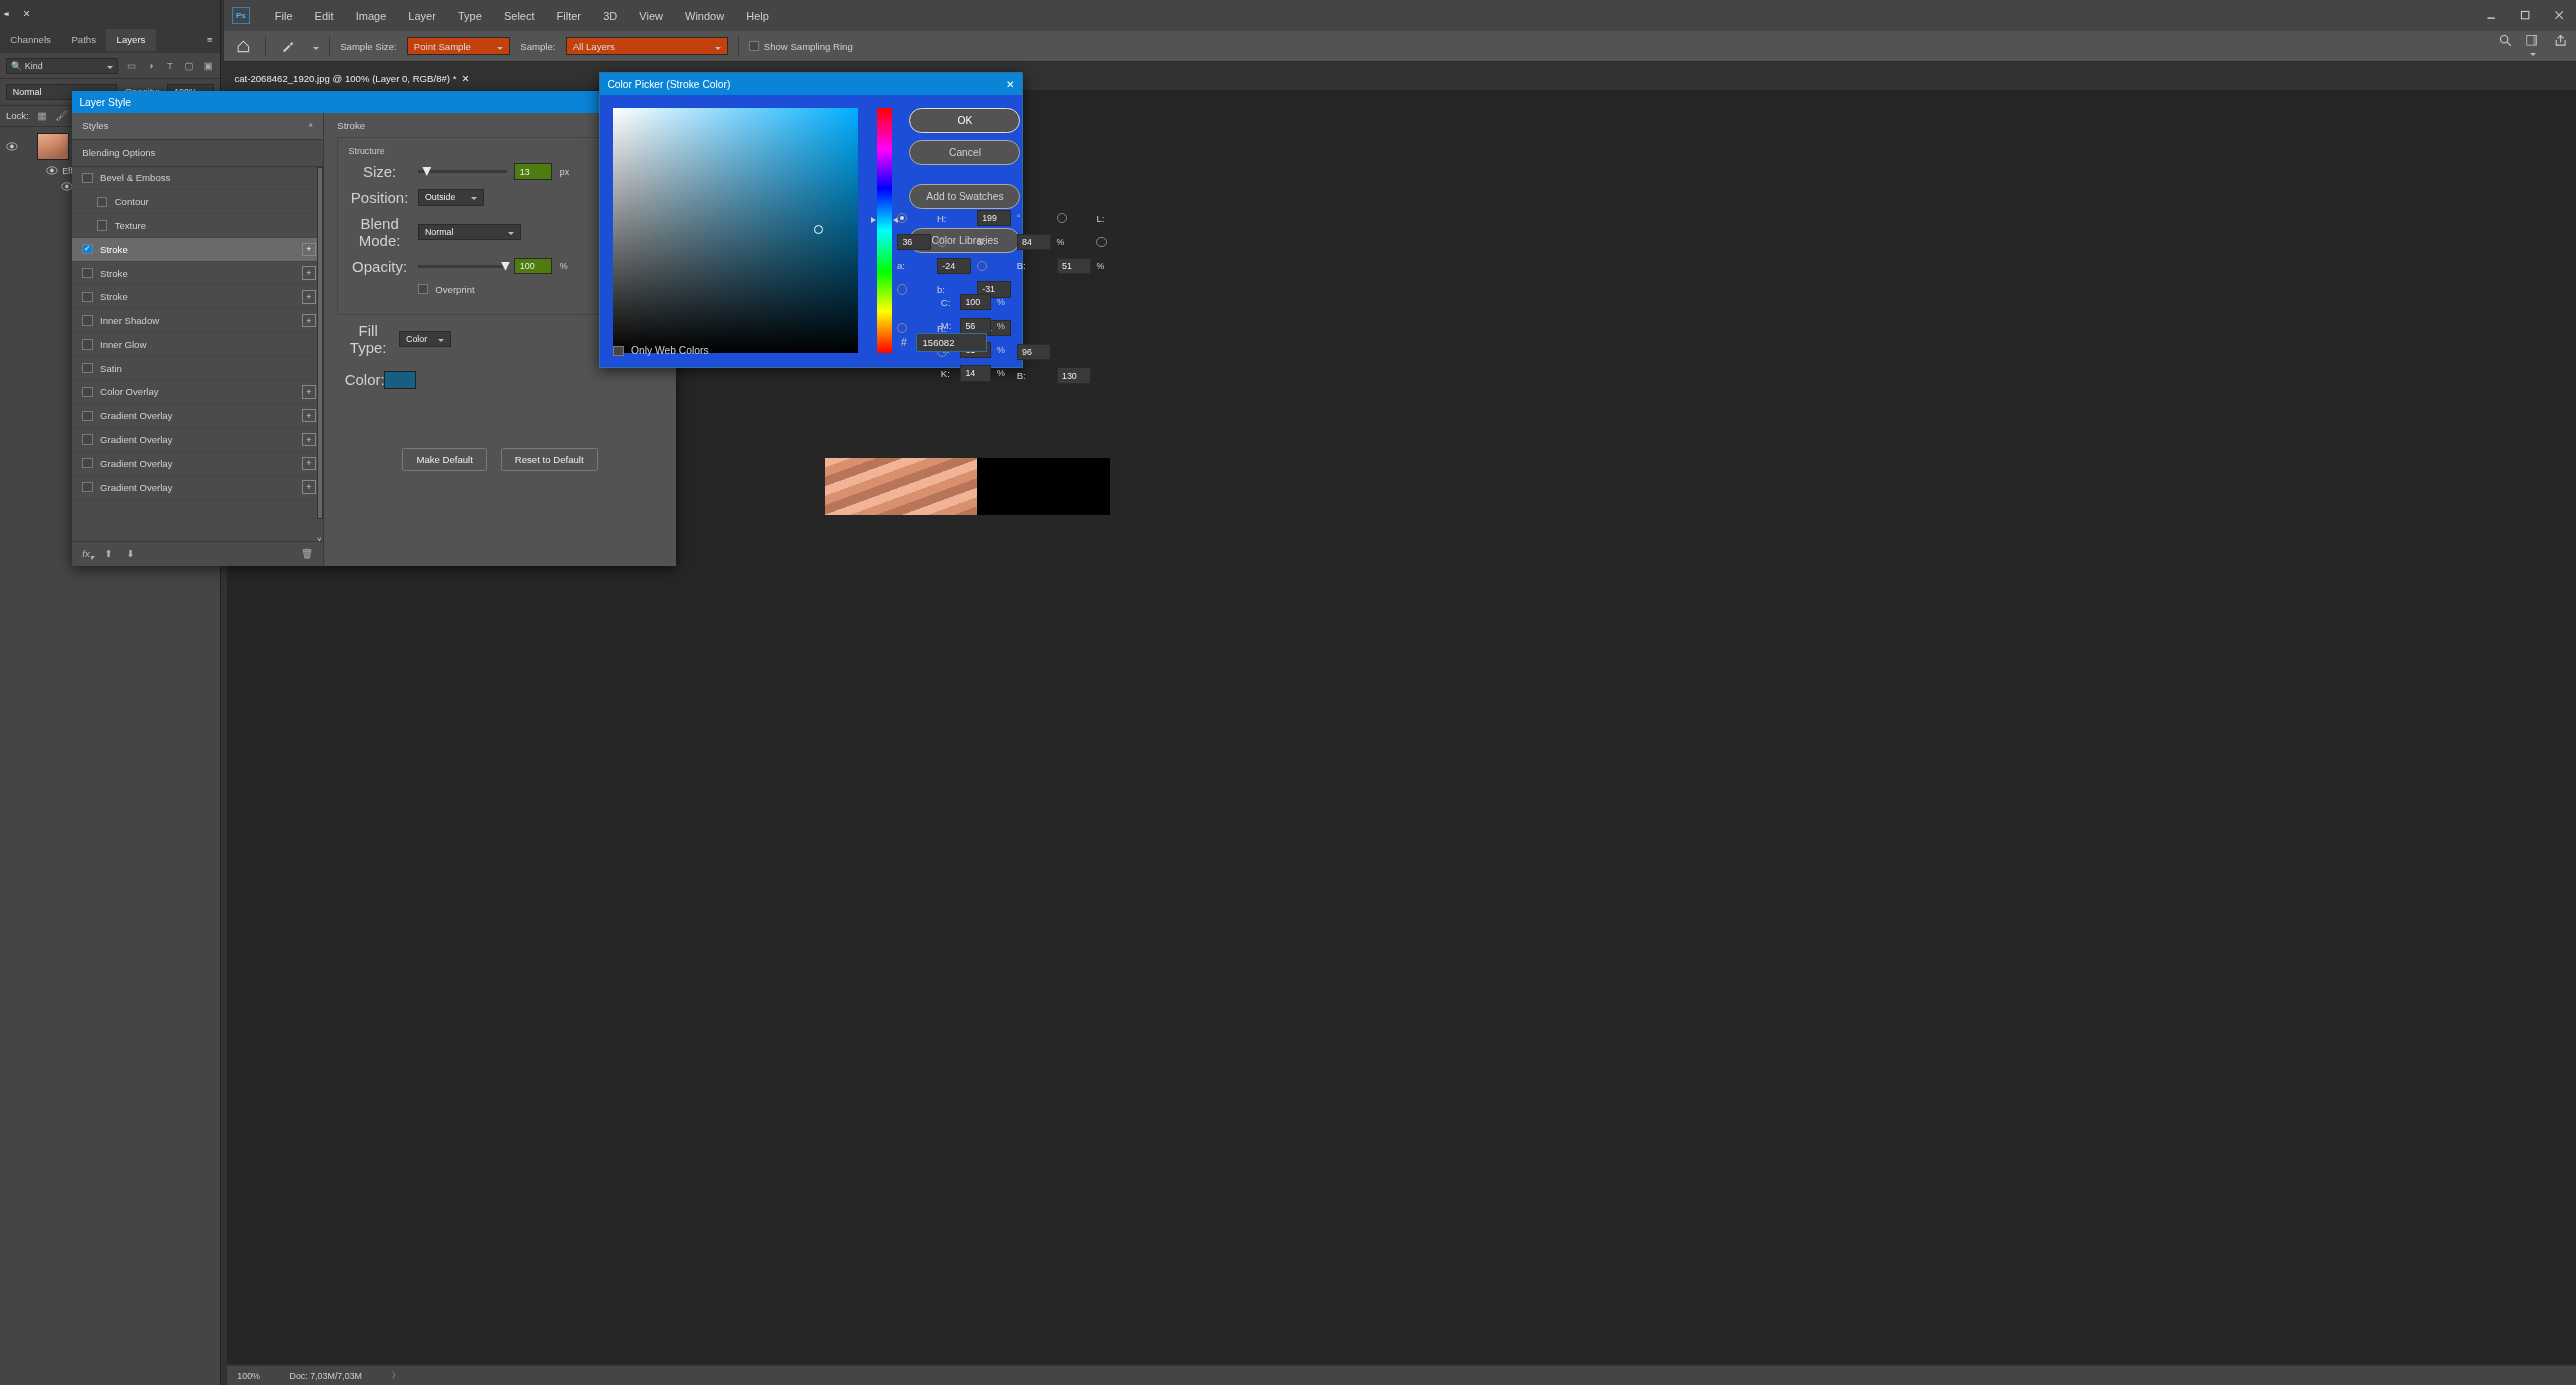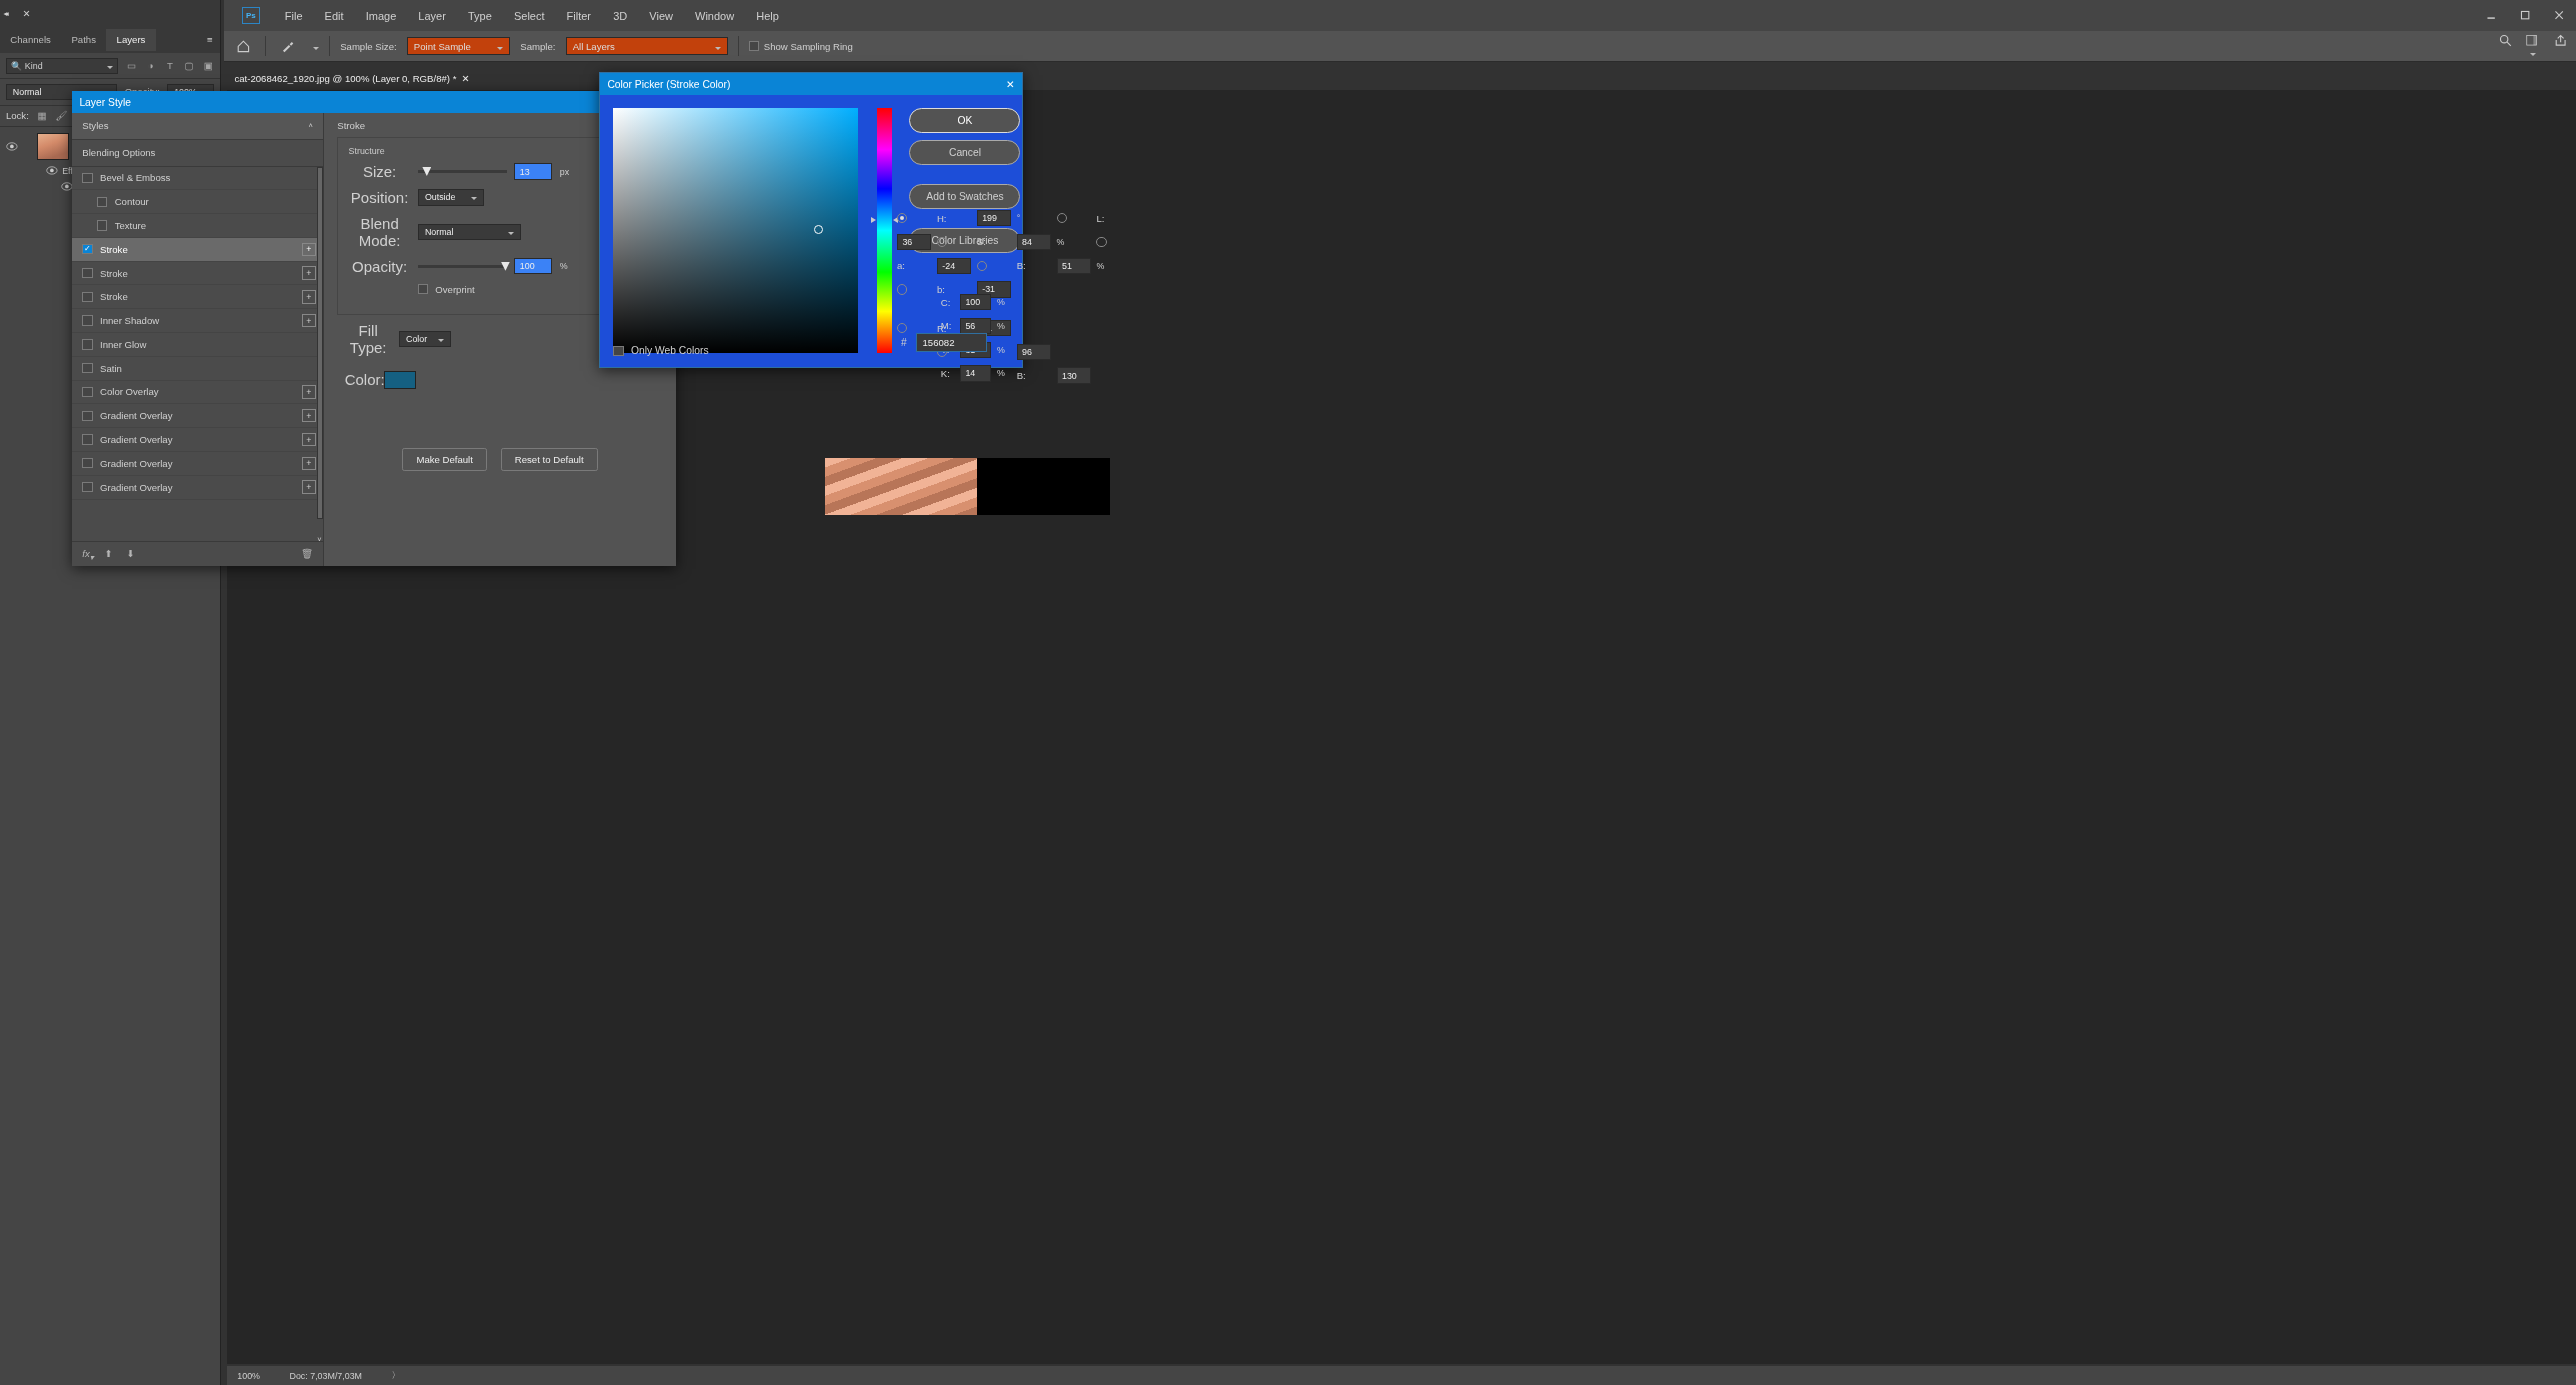--- a/index.html
+++ b/index.html
@@ -1,20 +1,20 @@
 <!DOCTYPE html>
 <html style="font-size:11.8px"><head>
 <meta charset="utf-8">
 <style>
 * { margin: 0; padding: 0; box-sizing: border-box; font-family: -apple-system, "Segoe UI", Tahoma, sans-serif; user-select: none; }
 html, body { width: 100%; height: 100%; background: #323232; color: #d0d0d0; overflow: hidden; }
 body { font-size: 9.6px; position: relative; }
 
 
-.menubar { height: 31px; background: #454545; display: flex; align-items: center; padding-left: 18px; gap: 1.5px; margin-left: 224px; justify-content: center; }
+.menubar { height: 31px; background: #454545; display: flex; align-items: center; padding-left: 8px; gap: 1.5px; margin-left: 224px; justify-content: center; }
 .ps-badge { width: 17.7px; height: 17.7px; border: 0.7px solid #2c85c5; display: flex; align-items: center; justify-content: center; color: #44b3f6; font-weight: bold; font-size: 8px; margin-right: 13.3px; }
 .menu-item { padding: 3px 10.3px; font-size: 11px; cursor: pointer; }
 .win-ctrls { margin-left: auto; display: flex; }
 .win-btn { width: 34px; height: 31px; display: flex; align-items: center; justify-content: center; color: #ccc; }
 .win-btn svg { width: 10.3px; height: 10.3px; }
 
 
 .optbar { height: 31px; background: #535353; display: flex; align-items: center; padding: 0 8.9px; gap: 10.3px; margin-left: 224px; border-bottom: 0.7px solid #2b2b2b;}
 .tool-btn { width: 22px; height: 22px; display: flex; align-items: center; justify-content: center; }
 .opt-label { font-size: 9.6px; }
@@ -71,21 +71,21 @@
 .ls-icon { width:11.8px; height:11.8px; opacity:.8;}
 
 
 .sec-title { font-size: 9.6px; margin-bottom: 5.9px; }
 .fieldset { border: 0.7px solid #454545; padding: 7.4px 10.3px 10.3px; margin-bottom: 7.4px;}
 .fieldset > .legend { font-size: 8.9px; color:#ccc; margin-bottom: 7.4px;}
 .form-row { display: flex; align-items: center; gap: 7.4px; margin-bottom: 8.9px;}
 .form-row .lbl { width: 62px; text-align: center; font-size: 15px;}
 .slider { flex: 0 0 89px; height: 3px; background: #3a3a3a; position: relative;}
 .slider .knob { position: absolute; top: -3px; width: 8.9px; height: 8.9px; background: #e8e8e8; clip-path: polygon(50% 100%, 0 0, 100% 0); }
-.numbox { width: 38px; background:#3b82f6; border:0.7px solid #2a2a2a; color:#eee; padding:2.2px 4.4px; font-size:8.9px; text-align:left;}
+.numbox { width: 38px; background:#4d7c0f; border:0.7px solid #2a2a2a; color:#eee; padding:2.2px 4.4px; font-size:8.9px; text-align:left;}
 .unit  { font-size: 8.9px;}
 .sel-small { background:#3a3a3a; border:0.7px solid #2a2a2a; color:#eee; padding:2.2px 5.9px; font-size:8.9px; min-width:66px; display:flex; justify-content:space-between; align-items:center;}
 .swatch { width: 32px; height: 17.7px; border: 0.7px solid #222;}
 .btn { background:#535353; border:0.7px solid #7a7a7a; color:#eee; padding: 5.2px 13.3px; border-radius:2.2px; font-size:9.6px;}
 .btn-row { display:flex; gap:13.3px; justify-content:center; margin-top:59px;}
 
 
 .cp-dialog { position: absolute; left: 599px; top: 72px; width: 424px; background: #1d4ed8; border:0.7px solid #2f6fa0; box-shadow: 0 3px 13.3px rgba(0,0,0,0.6);}
 .cp-titlebar { height: 22px; background: #0a84d6; color:#fff; display:flex; align-items:center; padding: 0 7.4px; font-size:10.3px; justify-content:space-between;}
 .cp-body { padding: 13.3px; display: grid; grid-template-columns: 246px 26.6px 1fr; gap: 11.8px; }

